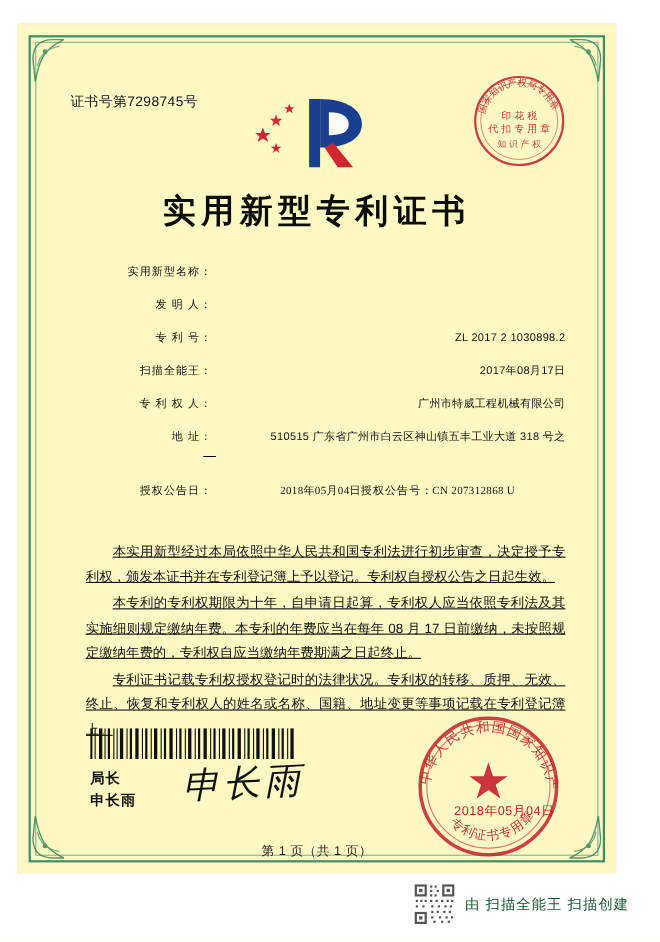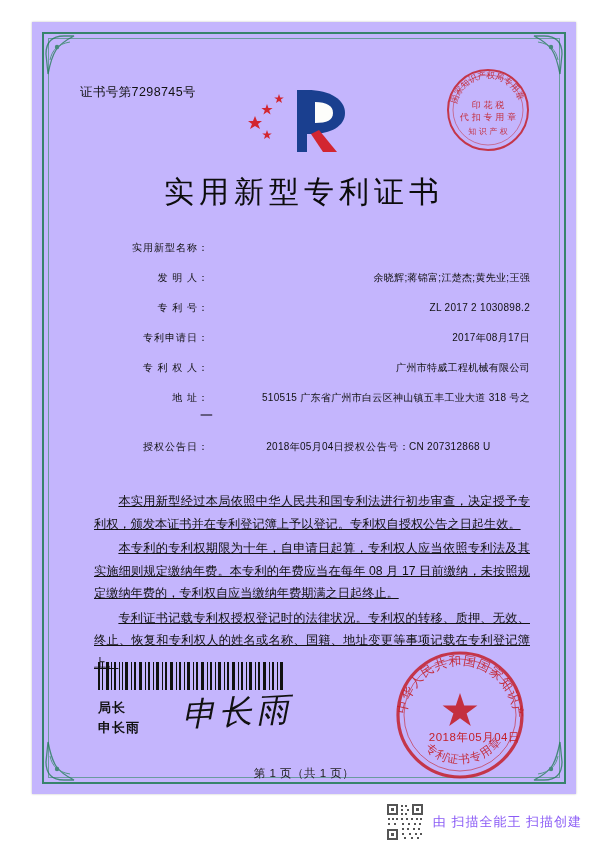--- a/index.html
+++ b/index.html
@@ -19,25 +19,25 @@
     position: absolute;
     left: 0; top: 0;
     width: 600px;
     height: 856px;
     background: #ffffff;
   }
 
   
   .sheet {
     position: absolute;
-    left: 32px;
+    left: 16px;
     top: 22px;
     width: 544px;
     height: 772px;
-    background: #c4b5fd;
+    background: #fef9c3;
     box-shadow: 0 0 2px rgba(0,0,0,0.25);
     overflow: hidden;
   }
 
   
   .border-outer {
     position: absolute;
     left: 10px; top: 10px; right: 10px; bottom: 10px;
     border: 2px solid #1e7a52;
     opacity: 0.85;
@@ -85,21 +85,21 @@
     width: 96px;
     height: 96px;
   }
 
   .cert-title {
     position: absolute;
     top: 150px;
     left: 0; right: 0;
     text-align: center;
     font-family: "DejaVu Serif", "Liberation Serif", serif;
-    font-weight: normal;
+    font-weight: bold;
     font-size: 30px;
     letter-spacing: 5px;
     color: #0c0c0c;
   }
 
   
   .fields {
     position: absolute;
     left: 62px;
     top: 218px;
@@ -124,20 +124,21 @@
   .field-colon {
     flex: 0 0 auto;
     width: 10px;
   }
   .field-value {
     flex: 1 1 auto;
     letter-spacing: 0.3px;
   }
   .field-row.inline-two {
     justify-content: flex-start;
+    font-family: Liberation Serif, serif;
   }
   .half {
     display: flex;
     align-items: flex-start;
   }
   .half.first { width: 250px; }
   .addr-cont {
     margin-left: 106px;
     margin-top: -13px;
     margin-bottom: 14px;
@@ -224,23 +225,23 @@
   
   .watermark {
     position: absolute;
     left: 0;
     bottom: 10px;
     width: 600px;
     height: 48px;
     display: flex;
     align-items: center;
     justify-content: flex-end;
-    padding-right: 18px;
+    padding-right: 28px;
     box-sizing: border-box;
-    color: #8b5cf6;
+    color: #14532d;
     font-size: 13px;
     gap: 8px;
   }
   .qr {
     width: 40px;
     height: 40px;
     background: #ffffff;
   }
   .wm-text { letter-spacing: 1px; }
 </style>
@@ -321,31 +322,30 @@
     <div class="fields">
 
       <div class="field-row">
         <div class="field-label wide">实用新型名称</div>
         <div class="field-colon">：</div>
       </div>
 
       <div class="field-row">
         <div class="field-label wide">发 明 人</div>
         <div class="field-colon">：</div>
-        <div class="field-value">余晓辉;蒋锦富;江楚杰;黄先业;王强</div>
       </div>
 
       <div class="field-row">
         <div class="field-label wide">专 利 号</div>
         <div class="field-colon">：</div>
         <div class="field-value">ZL 2017 2 1030898.2</div>
       </div>
 
       <div class="field-row">
-        <div class="field-label wide">专利申请日</div>
+        <div class="field-label wide">扫描全能王</div>
         <div class="field-colon">：</div>
         <div class="field-value">2017年08月17日</div>
       </div>
 
       <div class="field-row">
         <div class="field-label wide">专 利 权 人</div>
         <div class="field-colon">：</div>
         <div class="field-value">广州市特威工程机械有限公司</div>
       </div>
 

